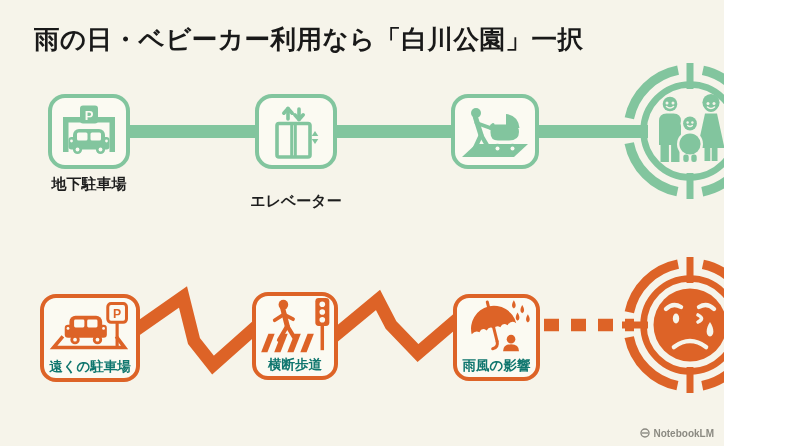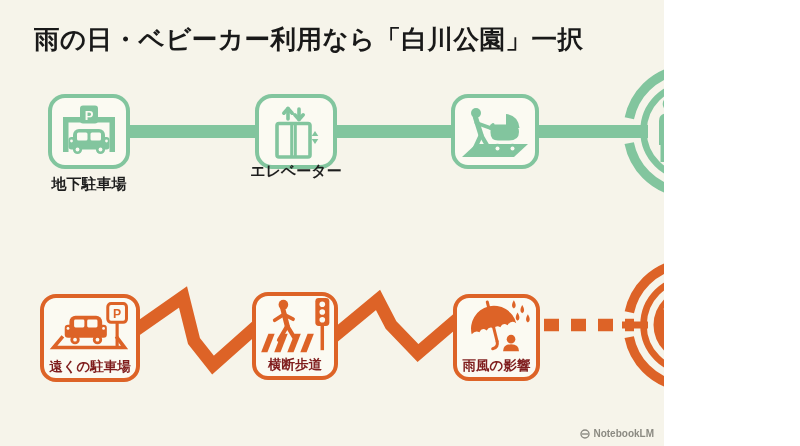--- a/index.html
+++ b/index.html
@@ -1,45 +1,45 @@
 <!DOCTYPE html>
 <html><head>
 <meta charset="utf-8">
 <style>
   html,body{margin:0;padding:0;background:#ffffff;}
   .canvas{
-    position:relative;width:664px;height:446px;overflow:hidden;
+    position:relative;width:724px;height:446px;overflow:hidden;
     background:#f6f4ea;
     font-family:"Liberation Sans","DejaVu Sans",sans-serif;
   }
   .layer{position:absolute;left:0;top:0;width:800px;height:446px;}
   .title{
     position:absolute;left:34px;top:22px;margin:0;
     font-size:25.5px;font-weight:900;color:#191919;letter-spacing:.5px;
   }
   .gbox,.obox{
     position:absolute;box-sizing:border-box;background:#fbfaf2;
     display:flex;align-items:center;justify-content:center;
   }
   .gbox{border:4.5px solid #82c59e;border-radius:17px;}
   .obox{border:4px solid #dd6327;border-radius:16px;flex-direction:column;padding-bottom:5px;}
   .obox .olabel{
-    font-size:13.5px;font-weight:800;color:#7f1d1d;line-height:1;
+    font-size:13.5px;font-weight:800;color:#0f766e;line-height:1;
     margin-top:auto;white-space:nowrap;
   }
   .step-label{
     position:absolute;width:200px;text-align:center;
     font-size:15px;font-weight:800;color:#1d1d1d;line-height:1.2;
   }
   .note{
     position:absolute;text-align:center;font-weight:800;color:#1d1d1d;
     font-size:17.5px;line-height:1.4;white-space:pre-line;
   }
   .watermark{
-    position:absolute;right:10px;bottom:7px;display:flex;align-items:flex-end;gap:3px;
+    position:absolute;right:10px;bottom:7px;display:flex;align-items:flex-start;gap:3px;
     font-size:10px;color:#8b8a82;font-weight:600;
   }
   svg{display:block;}
 </style>
 </head>
 <body>
 
 <div class="canvas">
 
   <h1 class="title">雨の日・ベビーカー利用なら「白川公園」一択</h1>
@@ -157,21 +157,21 @@
       <path d="M31.5 21.5 H52 Q60 21.5 60 29 Q60 37.5 50 37.5 H39 Q31.5 37.5 31.5 29.5 Z" fill="#82c59e"></path>
       <path d="M47 11 Q59 12.5 60.5 25 L47 25 Z" fill="#82c59e"></path>
       <circle cx="38.5" cy="45.5" r="4.8" fill="#82c59e"></circle>
         <circle cx="38.5" cy="45.5" r="2" fill="#fbfaf2"></circle>
       <circle cx="53.5" cy="45.5" r="4.8" fill="#82c59e"></circle>
         <circle cx="53.5" cy="45.5" r="2" fill="#fbfaf2"></circle>
     </svg>
   </div>
 
   <div class="step-label" style="left:-11px;top:175px;">地下駐車場</div>
-  <div class="step-label" style="left:196px;top:162px;">エレベーター</div>
+  <div class="step-label" style="left:196px;top:192px;">エレベーター</div>
 
 
   <div class="obox" style="left:40px;top:294px;width:100px;height:88px;">
     <svg width="88" height="58" viewBox="0 0 88 62">
       <line x1="73" y1="12" x2="73" y2="52" stroke="#dd6327" stroke-width="3.4"></line>
       <polyline points="15,41 5,53 81,53 72,41" fill="none" stroke="#dd6327" stroke-width="3.8"></polyline>
       <rect x="22" y="19" width="35" height="17" rx="6.5" fill="#dd6327"></rect>
       <rect x="17" y="28.5" width="45" height="14" rx="3.5" fill="#dd6327"></rect>
       <rect x="27" y="23" width="11" height="8.5" rx="1.5" fill="#fbfaf2"></rect>
       <rect x="41" y="23" width="11" height="8.5" rx="1.5" fill="#fbfaf2"></rect>

